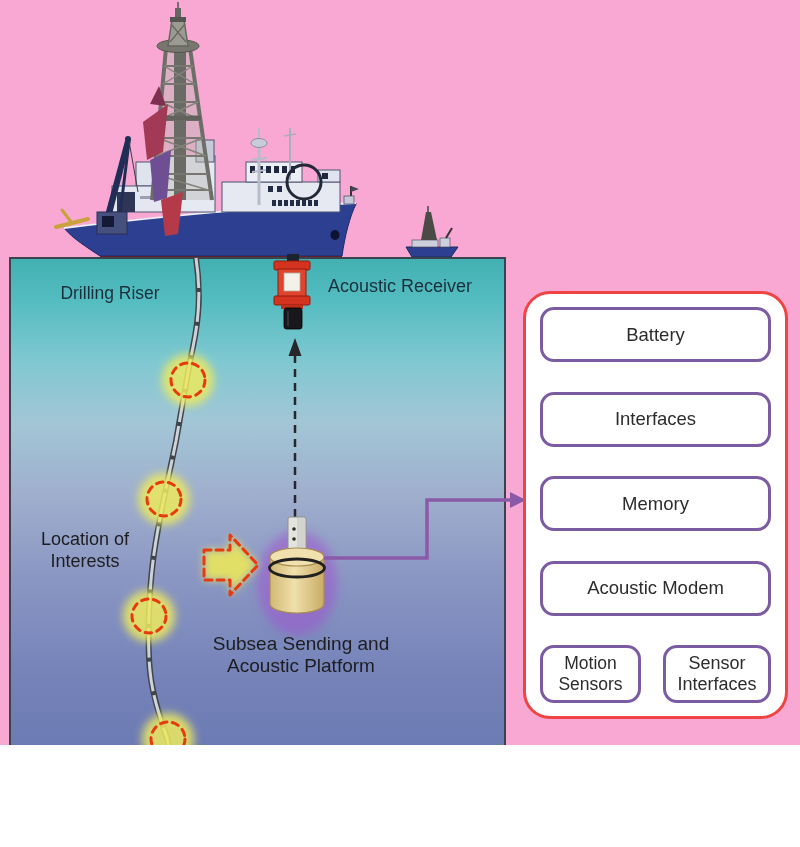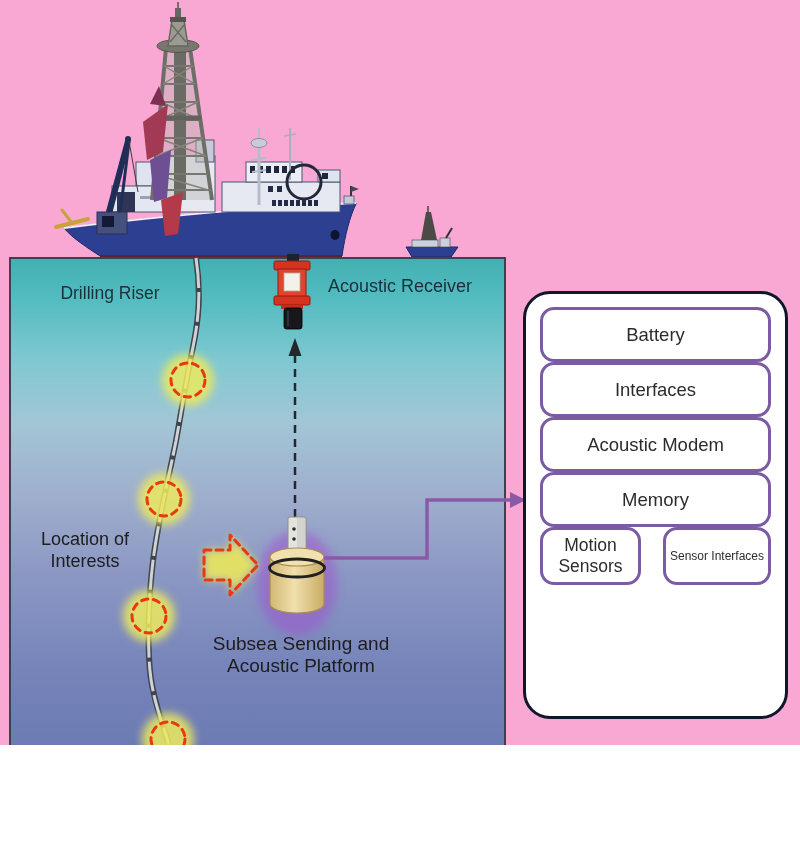--- a/index.html
+++ b/index.html
@@ -5,32 +5,32 @@
   html,body{margin:0;padding:0;background:#ffffff;}
   .stage{
     position:relative;width:800px;height:745px;background:#f9a8d4;overflow:hidden;
     font-family:"Liberation Sans", sans-serif;
   }
   .scene{position:absolute;left:0;top:0;}
   .scene text{font-family:"Liberation Sans", sans-serif;}
   .panel{
     position:absolute;left:523px;top:291px;width:265px;height:428px;
     box-sizing:border-box;background:#ffffff;
-    border:3px solid #0f172a;border-radius:27px;
-    padding:13px 14px;display:flex;flex-direction:column;justify-content:flex-start;
+    border:3px solid #ef4444;border-radius:27px;
+    padding:13px 14px;display:flex;flex-direction:column;justify-content:space-between;
   }
   .pbox{
     box-sizing:border-box;height:55px;background:#ffffff;
     border:3px solid #7b5ca3;border-radius:14px;
     display:flex;align-items:center;justify-content:center;
     font-size:18.5px;color:#2c2c2c;
   }
   .prow{display:flex;justify-content:space-between;}
   .pbox.small{width:101px;height:58px;font-size:17.5px;line-height:1.18;text-align:center;}
-  .pbox.small2{width:108px;height:58px;font-size:12px;line-height:1.18;text-align:center;}
+  .pbox.small2{width:108px;height:58px;font-size:18px;line-height:1.18;text-align:center;}
 </style>
 </head>
 <body>
 
 <div class="stage">
 
   <svg class="scene" width="800" height="847" viewBox="0 0 800 847">
     <defs>
       <linearGradient id="waterGrad" x1="0" y1="0" x2="0" y2="1">
         <stop offset="0" stop-color="#42b0b2"></stop>
@@ -240,21 +240,21 @@
     <text x="400" y="292" font-size="18" fill="#1b2f3a" text-anchor="middle">Acoustic Receiver</text>
     <text x="85" y="545" font-size="18" fill="#1d1d1f" text-anchor="middle">Location of</text>
     <text x="85" y="567" font-size="18" fill="#1d1d1f" text-anchor="middle">Interests</text>
     <text x="301" y="650" font-size="19" fill="#1d1d1f" text-anchor="middle">Subsea Sending and</text>
     <text x="301" y="672" font-size="19" fill="#1d1d1f" text-anchor="middle">Acoustic Platform</text>
   </svg>
 
   <div class="panel">
     <div class="pbox">Battery</div>
     <div class="pbox">Interfaces</div>
+    <div class="pbox">Memory</div>
     <div class="pbox">Acoustic Modem</div>
-    <div class="pbox">Memory</div>
     <div class="prow">
       <div class="pbox small">Motion Sensors</div>
       <div class="pbox small2">Sensor Interfaces</div>
     </div>
   </div>
 
 </div>
 
 </body></html>

